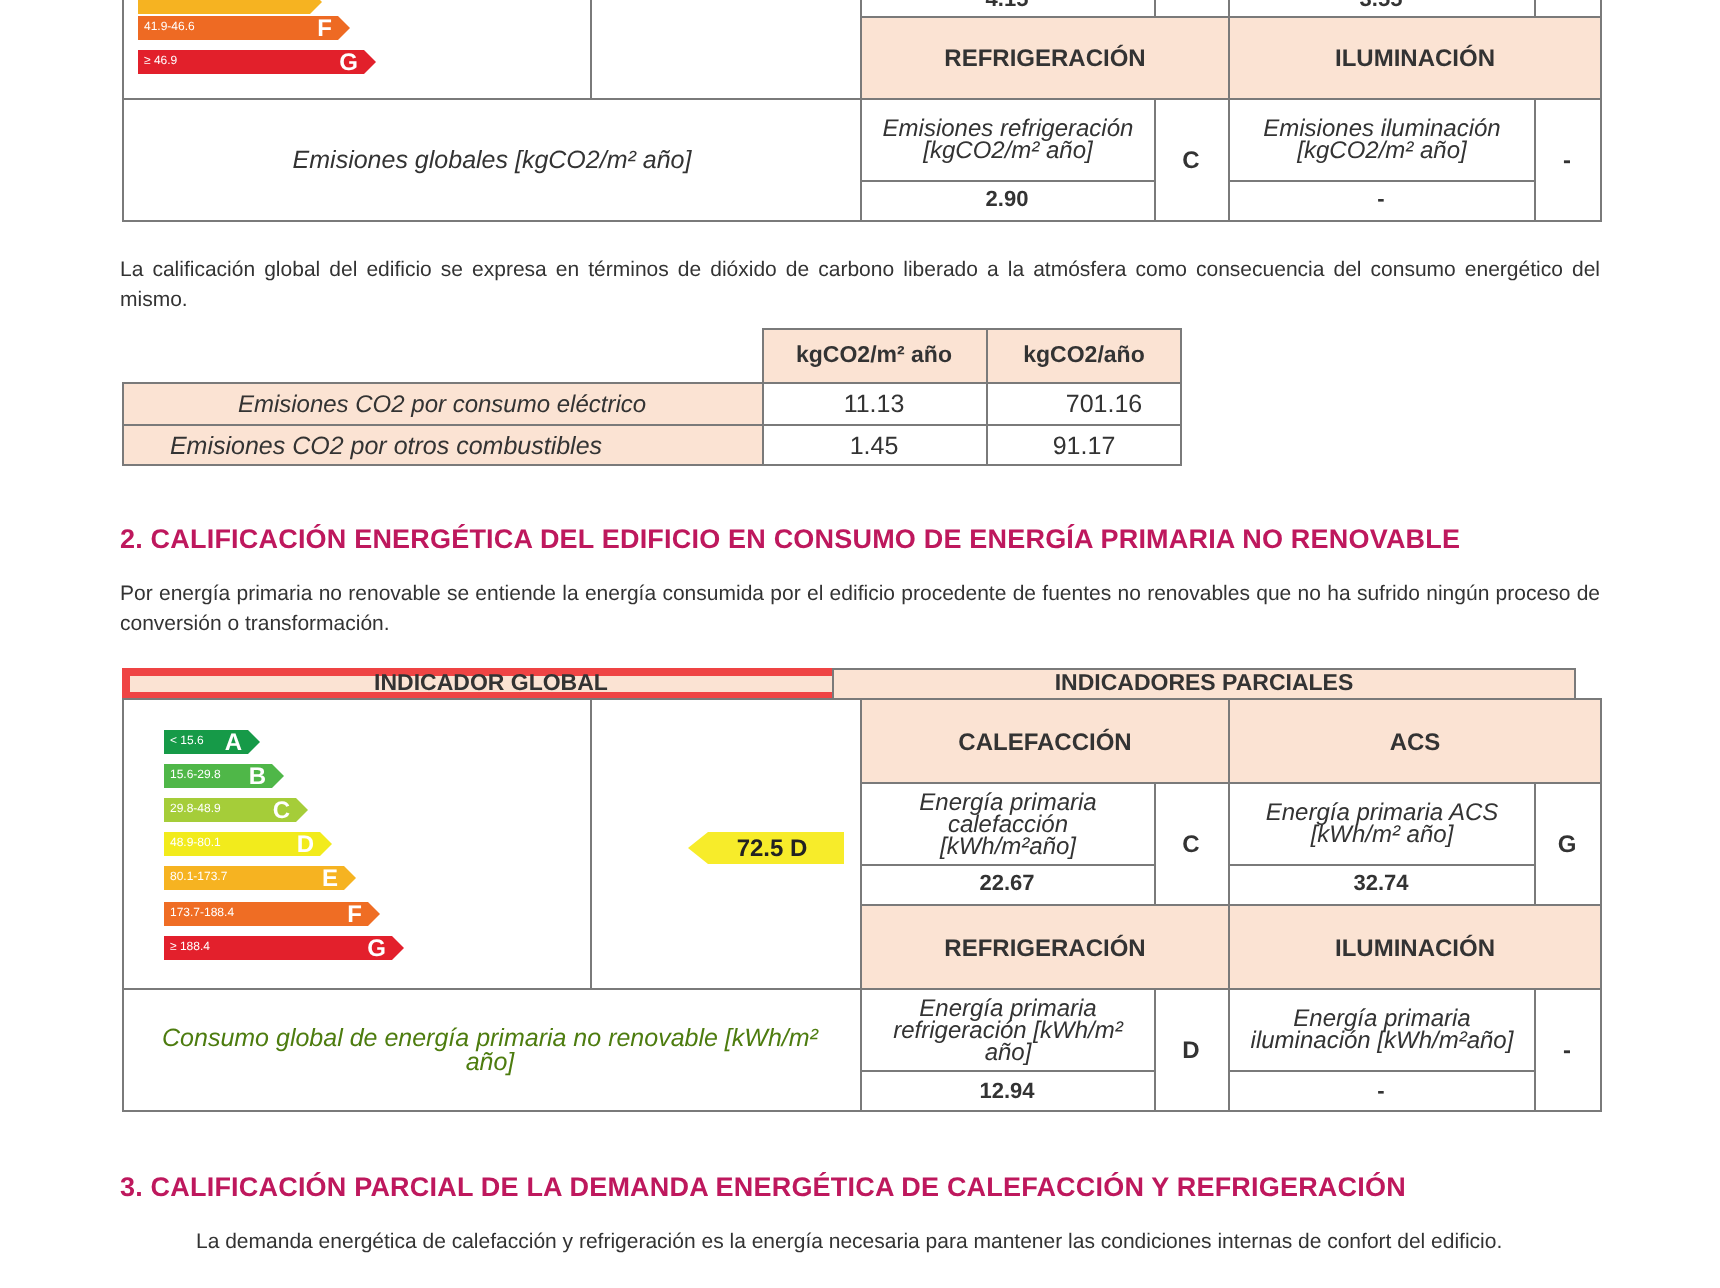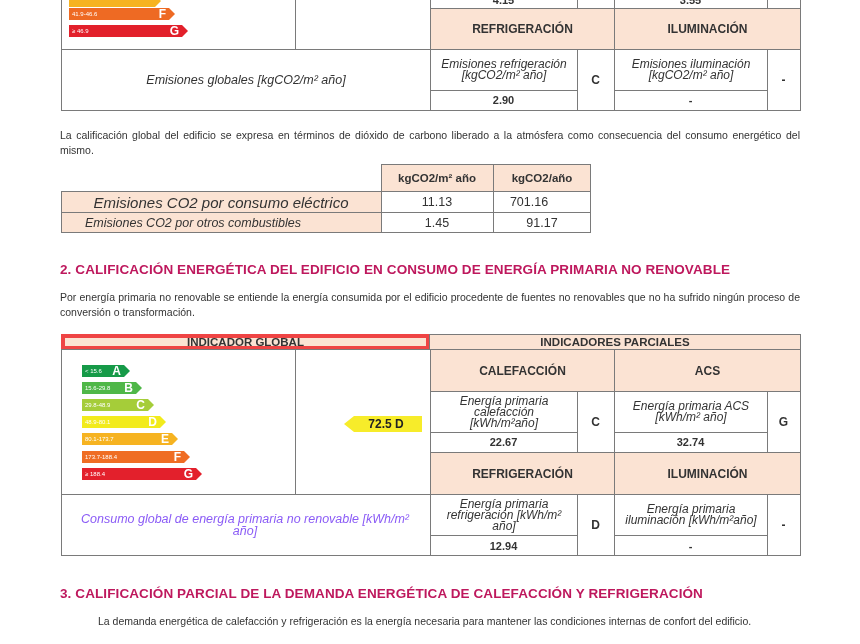--- a/index.html
+++ b/index.html
@@ -90,36 +90,36 @@
   <div class="abs peach bd" style="left:381px; top:164px; width:210px; height:28px;"></div>
   <div class="cell hdr" style="left:381px; top:164px; width:112px; height:28px; font-size:11.5px;">kgCO2/m² año</div>
   <div class="cell hdr" style="left:493px; top:164px; width:98px; height:28px; font-size:11.5px;">kgCO2/año</div>
   <div class="vline" style="left:493px; top:164px; height:68px;"></div>
 
   <div class="abs peach" style="left:61px; top:192px; width:320px; height:40px;"></div>
   <div class="abs bd" style="left:61px; top:191px; width:530px; height:42px; background:transparent;"></div>
   <div class="vline" style="left:381px; top:191px; height:42px;"></div>
   <div class="hline" style="left:61px; top:212px; width:530px;"></div>
 
-  <div class="cell" style="left:61px; top:192px; width:320px; height:20px; font-style:italic; font-size:15px; color:#333;">Emisiones CO2 por consumo eléctrico</div>
+  <div class="cell" style="left:61px; top:192px; width:320px; height:20px; font-style:italic; font-size:12px; color:#333;">Emisiones CO2 por consumo eléctrico</div>
   <div class="cell" style="left:381px; top:192px; width:112px; height:20px; font-size:12.5px; color:#333;">11.13</div>
-  <div class="cell" style="left:470px; top:192px; width:98px; height:20px; font-size:12.5px; color:#333;padding-left:20px;">701.16</div>
+  <div class="cell" style="left:493px; top:192px; width:98px; height:20px; font-size:12.5px; color:#333;padding-left:20px;">701.16</div>
 
   <div class="cell" style="left:61px; top:213px; width:264px; height:20px; font-style:italic; font-size:12.5px; color:#333;">Emisiones CO2 por otros combustibles</div>
   <div class="cell" style="left:381px; top:213px; width:112px; height:20px; font-size:12.5px; color:#333;">1.45</div>
   <div class="cell" style="left:493px; top:213px; width:98px; height:20px; font-size:12.5px; color:#333;">91.17</div>
 </div>
 
 <div class="abs h2" style="left:60px; top:262px; width:760px;">2. CALIFICACIÓN ENERGÉTICA DEL EDIFICIO EN CONSUMO DE ENERGÍA PRIMARIA NO RENOVABLE</div>
 <div class="abs para" style="left:60px; top:290px; width:740px;">Por energía primaria no renovable se entiende la energía consumida por el edificio procedente de fuentes no renovables que no ha sufrido ningún proceso de conversión o transformación.</div>
 
 <div>
 
   <div class="cell peach hdr" style="left:61px; top:334px; width:369px; height:16px; font-size:11.5px; border:4px solid #ef4444;">INDICADOR GLOBAL</div>
-  <div class="cell peach hdr" style="left:429px; top:334px; width:372px; height:16px; font-size:11.5px; border:1px solid #7a7a7a;">INDICADORES PARCIALES</div>
+  <div class="cell peach hdr" style="left:416px; top:334px; width:372px; height:16px; font-size:11.5px; border:1px solid #7a7a7a;">INDICADORES PARCIALES</div>
 
   <div class="abs bd" style="left:61px; top:349px; width:740px; height:207px;"></div>
   <div class="vline" style="left:295px; top:349px; height:145px;"></div>
   <div class="vline" style="left:430px; top:349px; height:207px;"></div>
   <div class="vline" style="left:614px; top:349px; height:207px;"></div>
   <div class="hline" style="left:61px; top:494px; width:740px;"></div>
 
   <div>
     <div class="bar" style="left:82px; top:365px; width:48px; background:#169a48;">
       <span>&lt; 15.6</span><span class="bl">A</span>
@@ -159,21 +159,21 @@
   <div class="cell ital" style="left:624px; top:392px; width:134px; height:40px;">Energía primaria ACS [kWh/m² año]</div>
   <div class="hline" style="left:614px; top:432px; width:153px;"></div>
   <div class="cell val" style="left:614px; top:432px; width:153px; height:20px;">32.74</div>
   <div class="vline" style="left:767px; top:391px; height:61px;"></div>
   <div class="cell letter" style="left:767px; top:392px; width:33px; height:60px;">G</div>
 
   <div class="hline" style="left:430px; top:452px; width:371px;"></div>
   <div class="cell peach hdr" style="left:431px; top:453px; width:183px; height:41px;">REFRIGERACIÓN</div>
   <div class="cell peach hdr" style="left:615px; top:453px; width:185px; height:41px;">ILUMINACIÓN</div>
 
-  <div class="cell" style="left:80px; top:495px; width:330px; height:60px; font-style:italic; font-size:12.5px; line-height:12px; color:#8b5cf6;">Consumo global de energía primaria no renovable [kWh/m² año]</div>
+  <div class="cell" style="left:80px; top:495px; width:330px; height:60px; font-style:italic; font-size:12.5px; line-height:12px; color:#4d7c0f;">Consumo global de energía primaria no renovable [kWh/m² año]</div>
 
   <div class="cell ital" style="left:440px; top:495px; width:128px; height:40px;">Energía primaria refrigeración [kWh/m² año]</div>
   <div class="hline" style="left:430px; top:535px; width:147px;"></div>
   <div class="cell val" style="left:430px; top:535px; width:147px; height:21px;">12.94</div>
   <div class="vline" style="left:577px; top:494px; height:62px;"></div>
   <div class="cell letter" style="left:577px; top:495px; width:37px; height:60px;">D</div>
 
   <div class="cell ital" style="left:624px; top:495px; width:134px; height:40px;">Energía primaria iluminación [kWh/m²año]</div>
   <div class="hline" style="left:614px; top:535px; width:153px;"></div>
   <div class="cell val" style="left:614px; top:535px; width:153px; height:21px;">-</div>

